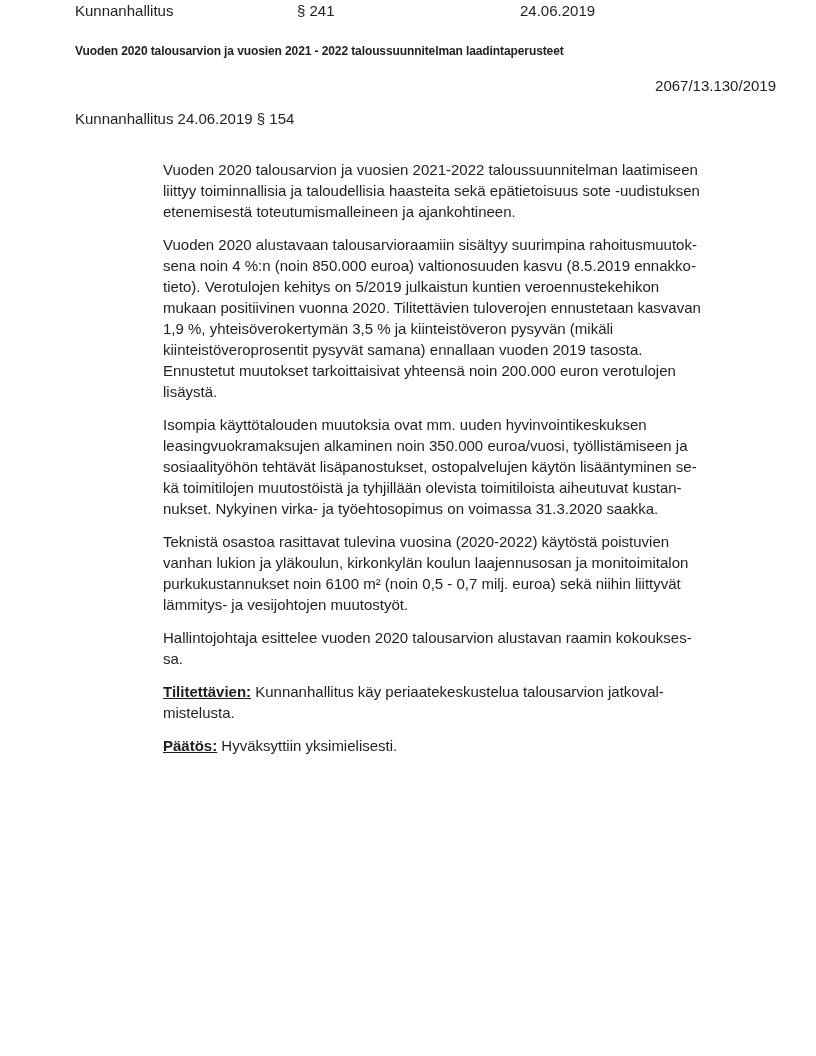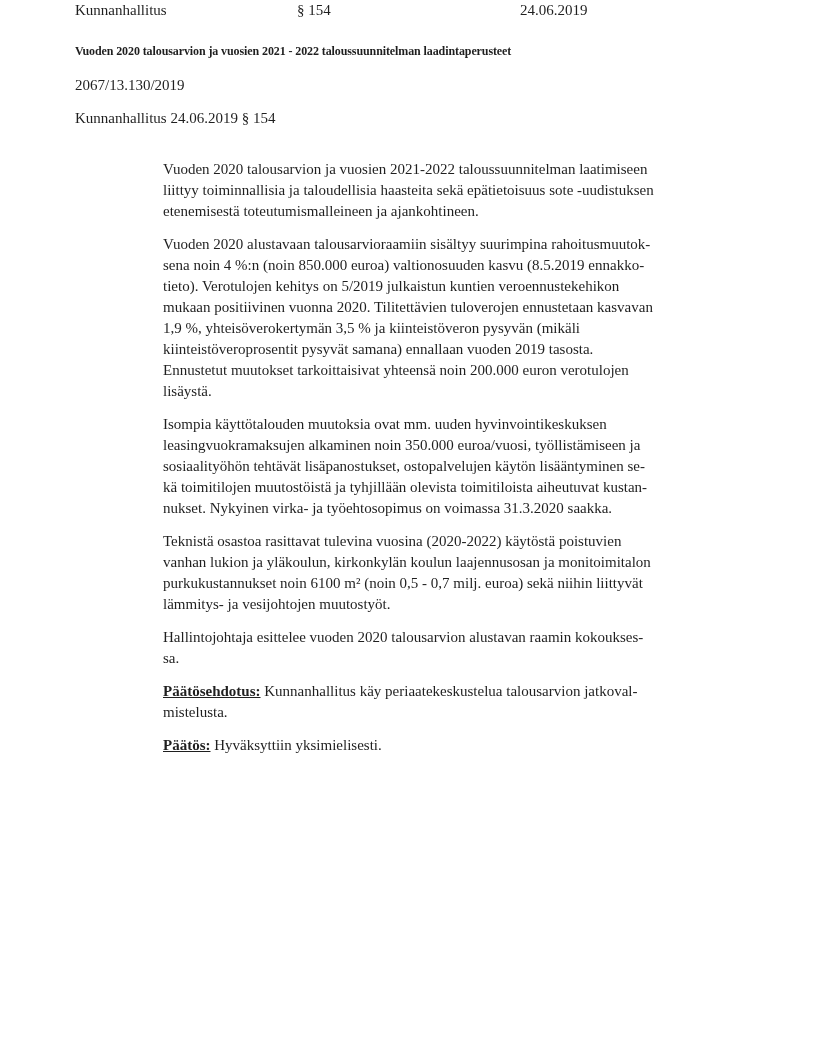--- a/index.html
+++ b/index.html
@@ -1,15 +1,15 @@
 <!DOCTYPE html>
 <html lang="fi"><head>
 <meta charset="utf-8">
 <style>
-  * { margin: 0; padding: 0; box-sizing: border-box; font-family: Liberation Serif, serif; }
+  * { margin: 0; padding: 0; box-sizing: border-box; }
   html, body { background: #ffffff; }
   .page {
     position: relative;
     width: 816px;
     height: 1056px;
     margin: 0 auto;
     background: #ffffff;
     font-family: "Liberation Sans", "DejaVu Sans", sans-serif;
     color: #1f1f1f;
     font-size: 15px;
@@ -30,20 +30,21 @@
     margin-top: 20px;
     font-size: 12px;
     font-weight: bold;
     line-height: 24px;
     max-width: 680px;
     letter-spacing: -0.1px;
   }
   .docket {
     margin-top: 14px;
     line-height: 17px;
+    text-align: right;
   }
   .meeting {
     margin-top: 16px;
     line-height: 17px;
   }
   .body {
     margin-top: 32px;
     margin-left: 88px;
     width: 600px;
   }
@@ -56,21 +57,21 @@
     text-decoration: underline;
   }
 </style>
 </head>
 <body>
 
 <div class="page">
 
   <div class="doc-header">
     <span class="h-committee">Kunnanhallitus</span>
-    <span class="h-section">§ 154</span>
+    <span class="h-section">§ 241</span>
     <span class="h-date">24.06.2019</span>
   </div>
 
   <h1 class="title">Vuoden 2020 talousarvion ja vuosien 2021 - 2022 taloussuunnitelman laadintaperusteet</h1>
 
   <div class="docket">2067/13.130/2019</div>
 
   <div class="meeting">Kunnanhallitus 24.06.2019 § 154</div>
 
   <div class="body">
@@ -95,20 +96,20 @@
 nukset. Nykyinen virka- ja työehtosopimus on voimassa 31.3.2020 saakka.</p>
 
     <p>Teknistä osastoa rasittavat tulevina vuosina (2020-2022) käytöstä poistuvien
 vanhan lukion ja yläkoulun, kirkonkylän koulun laajennusosan ja monitoimitalon
 purkukustannukset noin 6100 m² (noin 0,5 - 0,7 milj. euroa) sekä niihin liittyvät
 lämmitys- ja vesijohtojen muutostyöt.</p>
 
     <p>Hallintojohtaja esittelee vuoden 2020 talousarvion alustavan raamin kokoukses-
 sa.</p>
 
-    <p><span class="lbl">Päätösehdotus:</span> <span>Kunnanhallitus käy periaatekeskustelua talousarvion jatkoval-
+    <p><span class="lbl">Tilitettävien:</span> <span>Kunnanhallitus käy periaatekeskustelua talousarvion jatkoval-
 mistelusta.</span></p>
 
     <p><span class="lbl">Päätös:</span> <span>Hyväksyttiin yksimielisesti.</span></p>
 
 
   </div>
 </div>
 
 </body></html>

